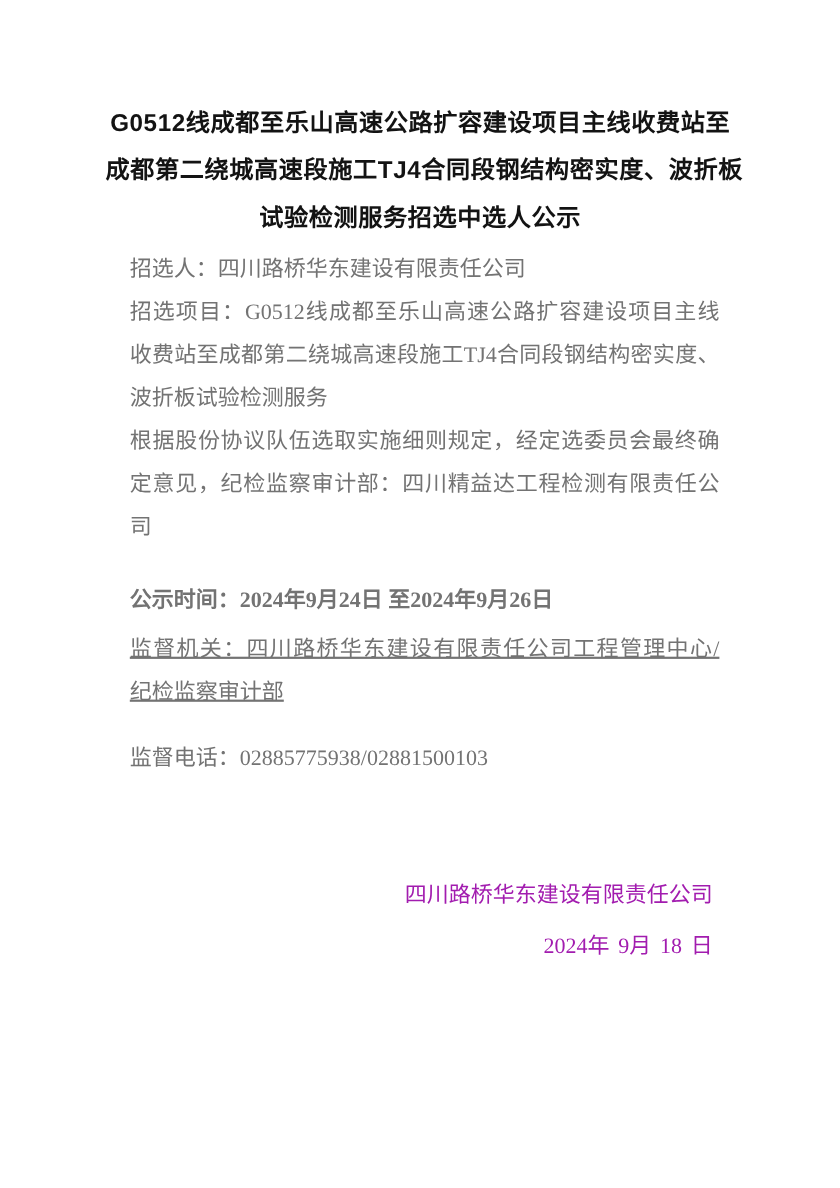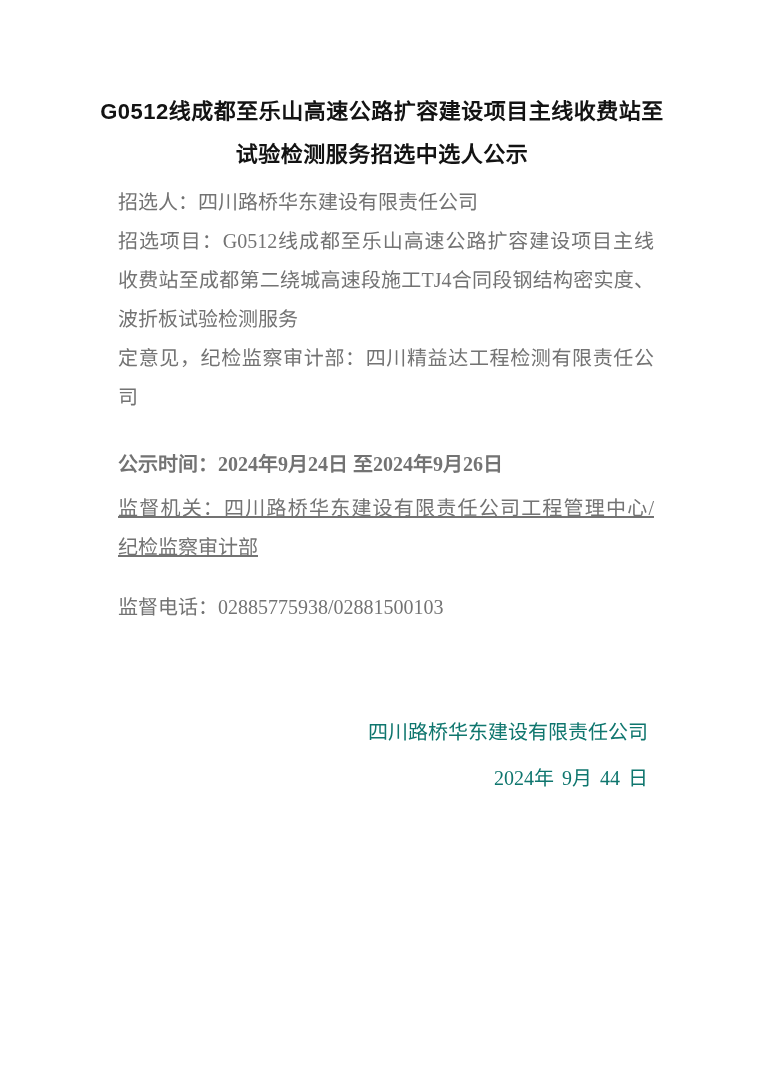--- a/index.html
+++ b/index.html
@@ -53,54 +53,56 @@
   }
   .para-time    { margin-top: 28px; font-weight: bold; }
   .para-superv  { margin-top: 5px; text-decoration: underline; }
   .para-phone   { margin-top: 21px; }
   
   .signature-block {
     margin-top: 86px;
     padding-left: 76px;
     padding-right: 116px;
     text-align: right;
-    color: #0f766e;
+    color: #a21caf;
   }
   .sig-line {
     font-size: 20px;
     line-height: 39px;
   }
   .sig-date {
     margin-top: 7px;
     word-spacing: 3px;
   }
 </style>
 </head>
 <body>
 
 <div class="page">
 
   <div class="title-block">
     <div class="title-line">G0512线成都至乐山高速公路扩容建设项目主线收费站至</div>
+    <div class="title-line">成都第二绕城高速段施工TJ4合同段钢结构密实度、波折板</div>
     <div class="title-line">试验检测服务招选中选人公示</div>
   </div>
 
   <div class="body-block">
 
     <div class="para">
       <div class="b-line">招选人：四川路桥华东建设有限责任公司</div>
     </div>
 
     <div class="para">
       <div class="b-line just">招选项目：G0512线成都至乐山高速公路扩容建设项目主线</div>
       <div class="b-line just">收费站至成都第二绕城高速段施工TJ4合同段钢结构密实度、</div>
       <div class="b-line">波折板试验检测服务</div>
     </div>
 
     <div class="para">
+      <div class="b-line just">根据股份协议队伍选取实施细则规定，经定选委员会最终确</div>
       <div class="b-line just">定意见，纪检监察审计部：四川精益达工程检测有限责任公</div>
       <div class="b-line">司</div>
     </div>
 
     <div class="para para-time">
       <div class="b-line">公示时间：2024年9月24日 至2024年9月26日</div>
     </div>
 
     <div class="para para-superv">
       <div class="b-line just">监督机关：四川路桥华东建设有限责任公司工程管理中心/</div>
@@ -108,16 +110,16 @@
     </div>
 
     <div class="para para-phone">
       <div class="b-line">监督电话：02885775938/02881500103</div>
     </div>
 
   </div>
 
   <div class="signature-block">
     <div class="sig-line">四川路桥华东建设有限责任公司</div>
-    <div class="sig-line sig-date">2024年 9月 44 日</div>
+    <div class="sig-line sig-date">2024年 9月 18 日</div>
   </div>
 
 </div>
 
 </body></html>

